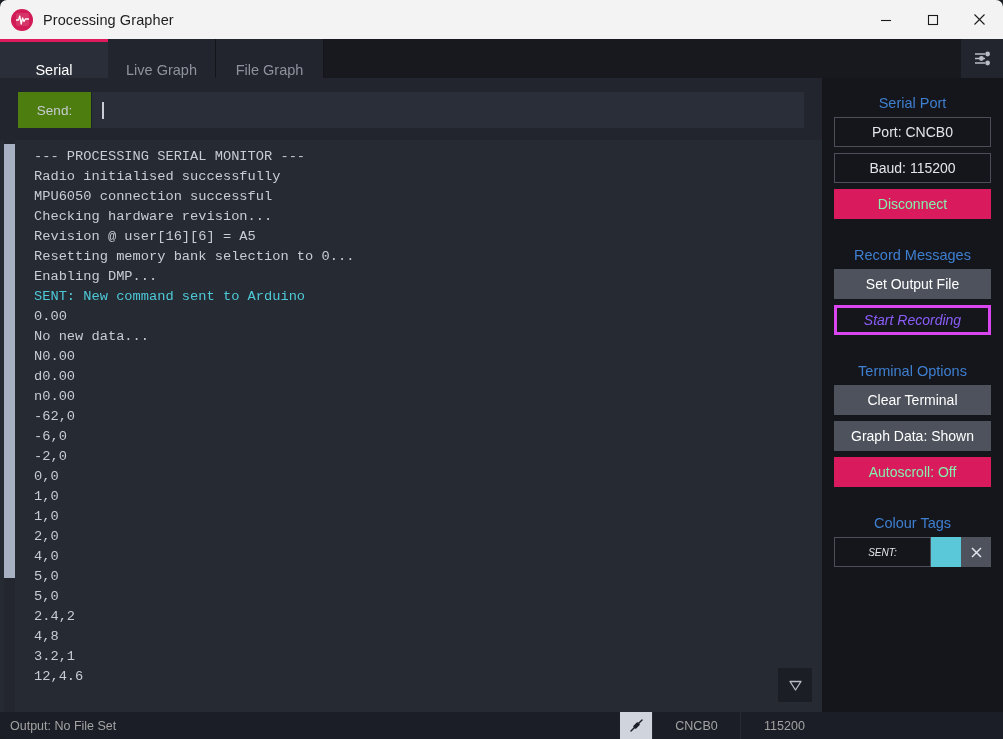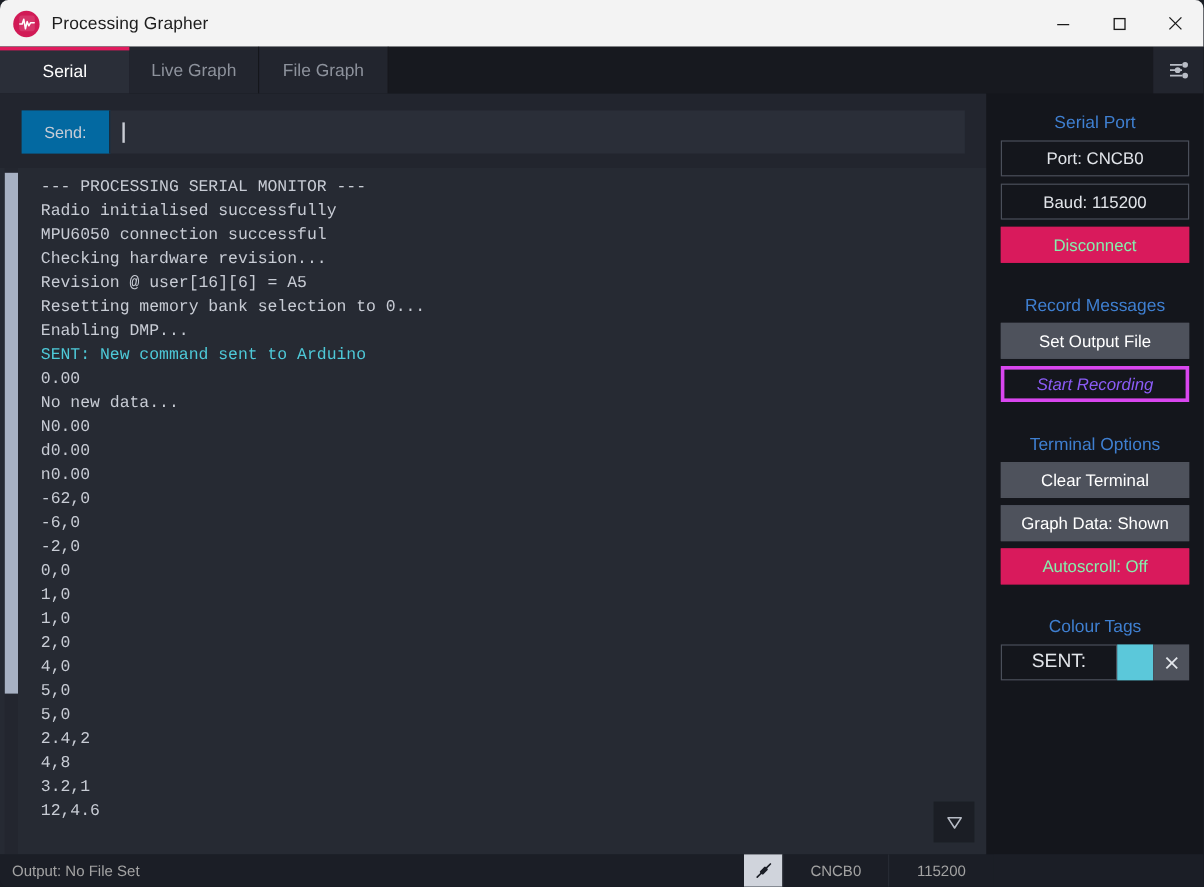--- a/index.html
+++ b/index.html
@@ -48,21 +48,21 @@
 
   
   .tabbar {
     position: absolute; left: 0; top: 39px;
     width: 1003px; height: 39px;
     background: #17191f;
     display: flex; align-items: stretch;
   }
   .tab {
     width: 108px; height: 39px;
-    display: flex; align-items: center; justify-content: center;
+    display: flex; align-items: flex-end; justify-content: center;
     font-size: 14.5px; color: #8d929c;
     background: #22252e;
     border-right: 1px solid #14161b;
     position: relative;
   }
   .tab.active {
     background: #2a2e38;
     color: #ffffff;
     border-top: 3px solid #e01b5d;
     border-right: none;
@@ -82,21 +82,21 @@
     background: #22252e;
   }
 
   
   .sendrow {
     position: absolute; left: 18px; top: 14px;
     width: 786px; height: 36px;
     display: flex; align-items: stretch;
   }
   .send-label {
-    width: 74px; background: #0369a1;
+    width: 74px; background: #4d7c0f;
     display: flex; align-items: center; justify-content: center;
     font-size: 13.5px; color: #c9cdd6;
     border-right: 1px solid #1d2027;
   }
   .send-input {
     flex: 1; background: #2a2e38;
     display: flex; align-items: center;
     padding-left: 10px;
   }
   .caret {
@@ -175,22 +175,22 @@
   .gap-md { height: 16px; }
 
   
   .tagrow {
     width: 157px; height: 30px; margin: 0 auto 6px auto;
     display: flex; align-items: stretch;
   }
   .tag-name {
     flex: 1;
     display: flex; align-items: center; justify-content: center;
-    font-size: 16px; color: #e2e5ea;
-    background: #14161c; border: 1px solid #4a4f5a;
+    font-size: 10px; color: #e2e5ea;
+    background: #14161c; border: 1px solid #4a4f5a; font-style: italic;
   }
   .tag-swatch { width: 30px; }
   .tag-del {
     width: 30px; background: #4e525c;
     display: flex; align-items: center; justify-content: center;
   }
   .tag-del svg { display: block; }
 
   
   .statusbar {

